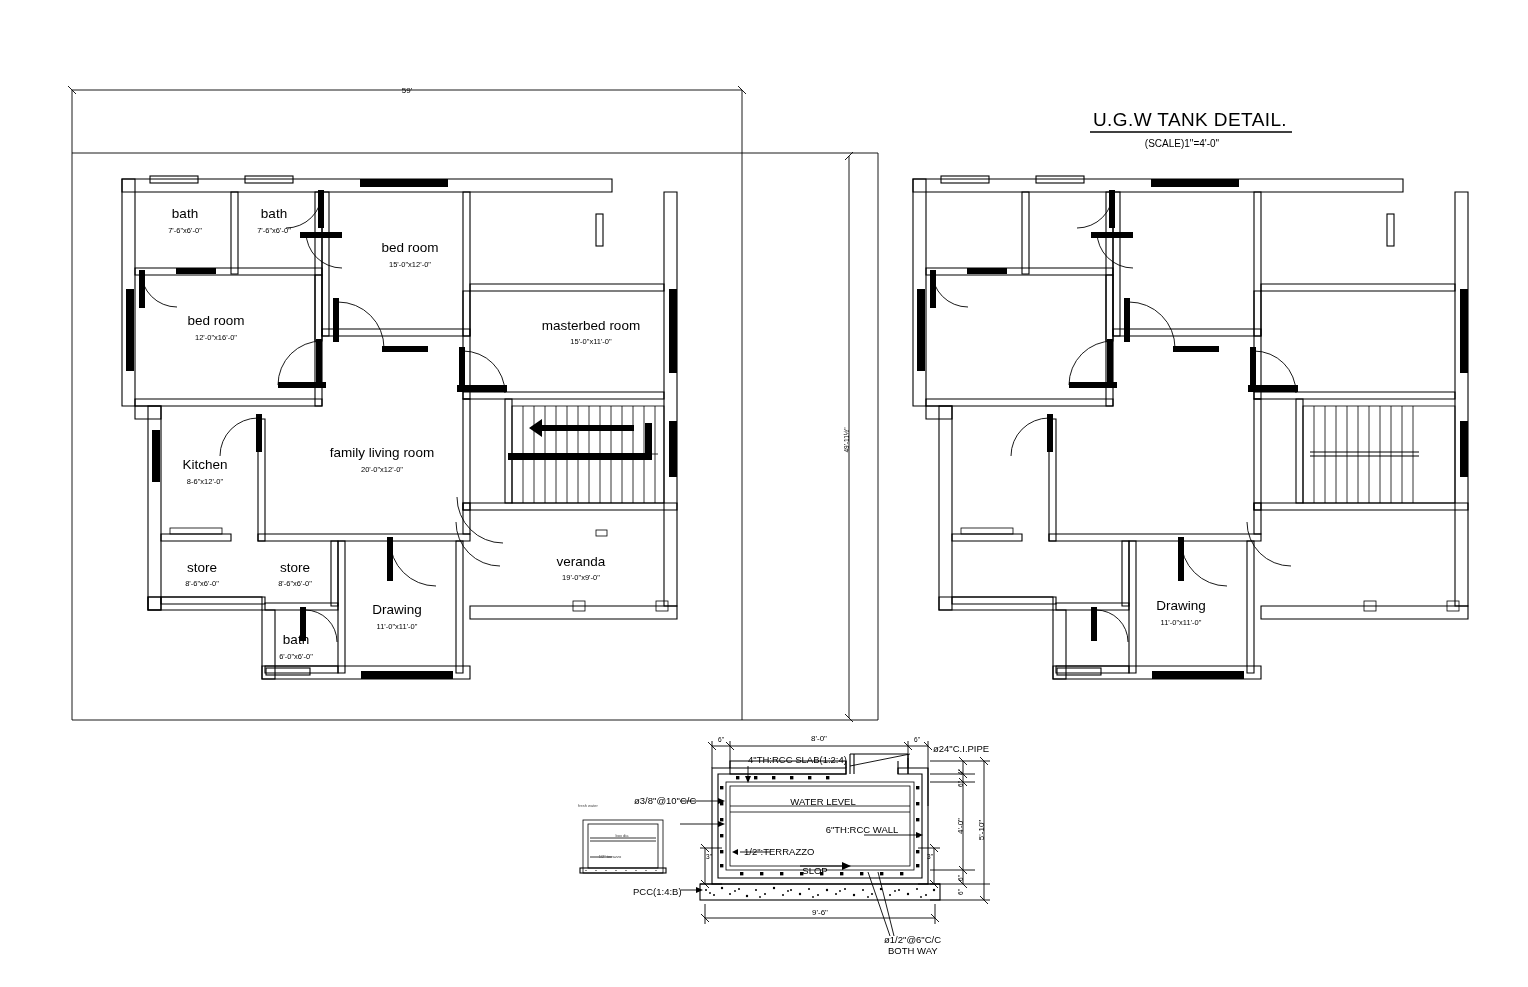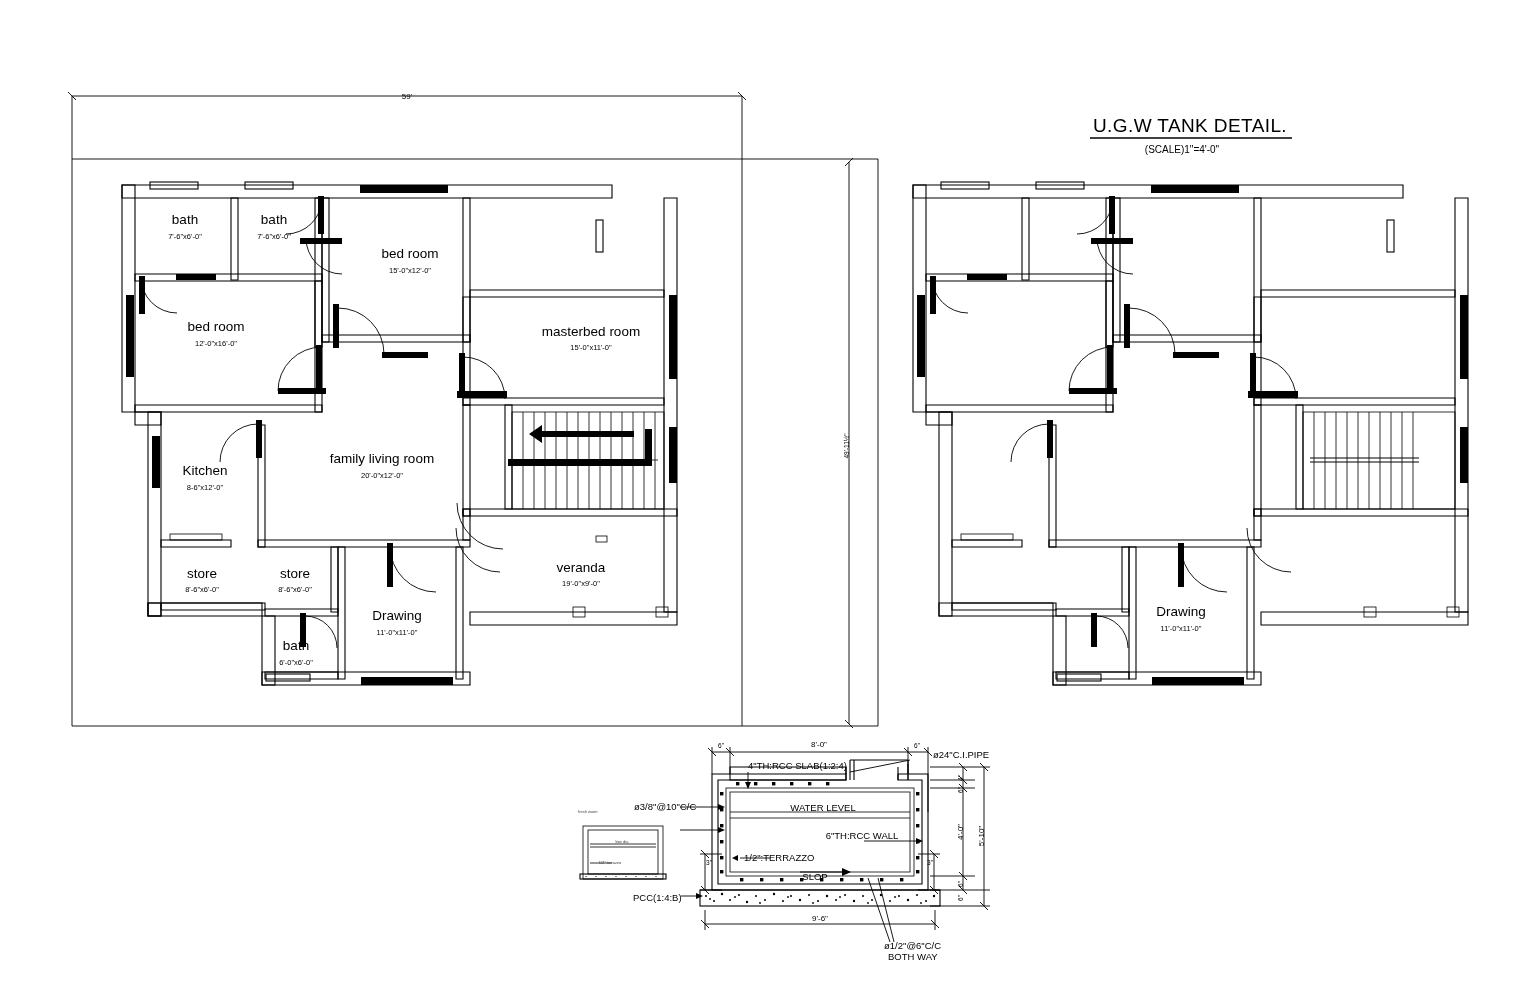--- a/index.html
+++ b/index.html
@@ -3,21 +3,21 @@
 <meta charset="utf-8">
 <title>U.G.W Tank Detail - Architectural Drawing</title>
 <style>
   html,body{margin:0;padding:0;background:#ffffff;}
   body{
     font-family:"Liberation Sans", sans-serif;
     width:1528px;height:987px;
     overflow:hidden;position:relative;
     color:#000;
   }
-  #sheet{position:absolute;left:0;top:12px;width:1528px;height:751px;}
+  #sheet{position:absolute;left:0;top:6px;width:1528px;height:751px;}
   svg{display:block;}
   .rm-name{font-family:"Liberation Sans",sans-serif;font-size:13.5px;fill:#000;text-anchor:middle;}
   .rm-dim{font-family:"Liberation Sans",sans-serif;font-size:7.5px;fill:#000;text-anchor:middle;}
   .ttl{font-family:"Liberation Sans",sans-serif;font-size:19px;fill:#000;text-anchor:middle;letter-spacing:.4px;}
   .ttl-sub{font-family:"Liberation Sans",sans-serif;font-size:10px;fill:#000;text-anchor:middle;}
   .dimtxt{font-family:"Liberation Sans",sans-serif;font-size:8px;fill:#000;text-anchor:middle;}
   .dimtxt-sm{font-family:"Liberation Sans",sans-serif;font-size:6.5px;fill:#000;text-anchor:middle;}
   .notetxt{font-family:"Liberation Sans",sans-serif;font-size:9.5px;fill:#000;}
   .notetxt-c{font-family:"Liberation Sans",sans-serif;font-size:9.5px;fill:#000;text-anchor:middle;}
   .tinytxt{font-family:"Liberation Sans",sans-serif;font-size:4px;fill:#444;text-anchor:middle;}

